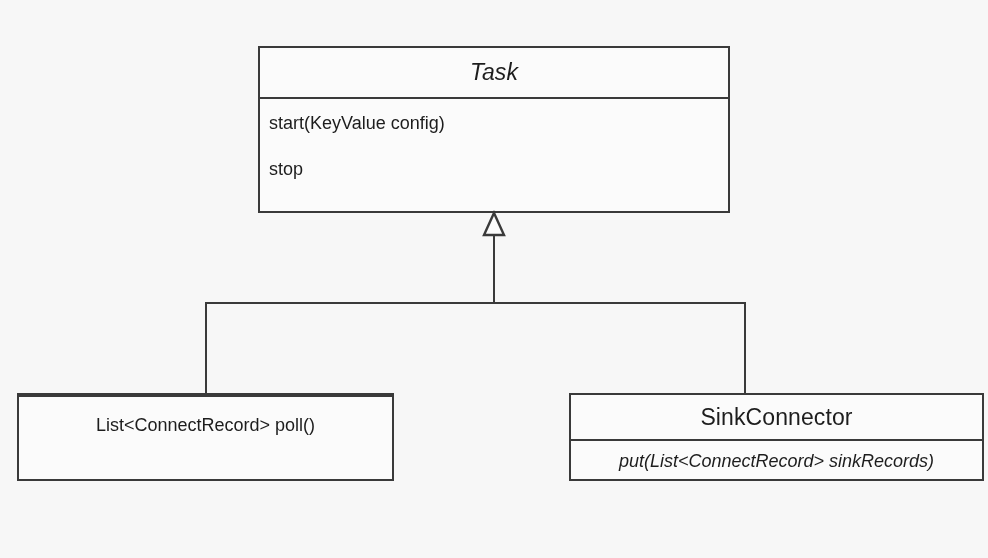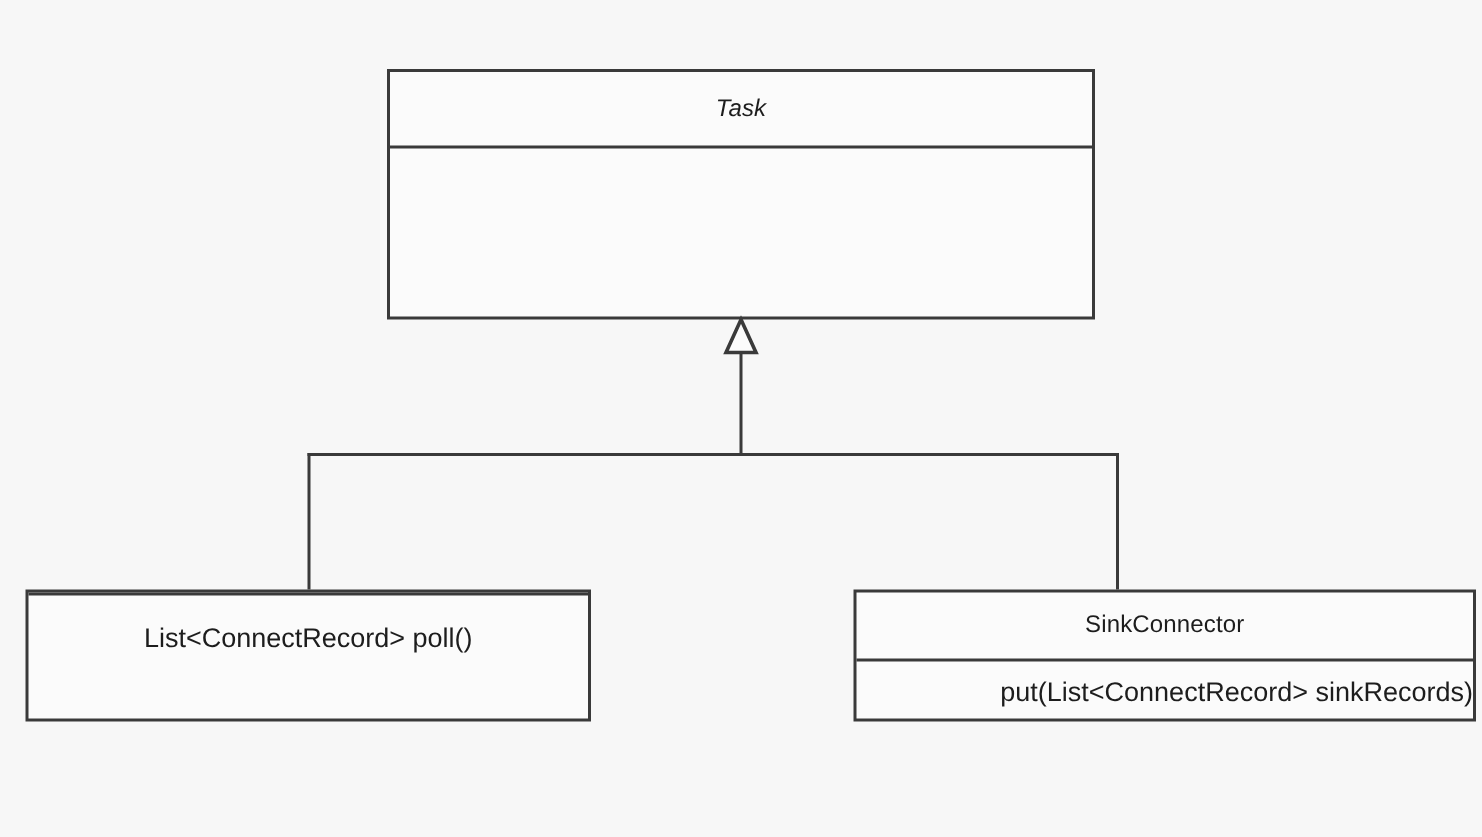--- a/index.html
+++ b/index.html
@@ -23,21 +23,21 @@
     background: #fbfbfb;
     border: 2px solid #3a3a3a;
   }
   .uml-title {
     box-sizing: border-box;
     width: 100%;
     display: flex;
     align-items: center;
     justify-content: center;
     color: #1d1d1d;
-    font-size: 16px;
+    font-size: 23px;
     letter-spacing: 0.1px;
     white-space: nowrap;
     border-radius: 12px;
   }
   .uml-title.abstract {
     font-style: italic;
   }
   .uml-divider {
     width: 100%;
     height: 2px;
@@ -96,21 +96,22 @@
     height: 88px;
     margin-left: 31px;
   }
   #sink-box .uml-title {
     height: 44px;
   }
   #sink-box .uml-members {
     height: 40px;
     display: flex;
     align-items: center;
-    justify-content: flex-end;
+    justify-content: center;
+    font-style: italic;
   }
 
   
   .edge {
     position: absolute;
     background: #3a3a3a;
   }
   
   #edge-stem {
     left: 493px;
@@ -149,20 +150,24 @@
   }
 </style>
 </head>
 <body>
 
 <div id="canvas">
 
   <div class="uml-box" id="task-box">
     <div class="uml-title abstract">Task</div>
     <div class="uml-divider"></div>
+    <div class="uml-members">
+      <div class="uml-member">start(KeyValue config)</div>
+      <div class="uml-member">stop</div>
+    </div>
   </div>
 
   <svg id="generalization-arrow" viewBox="0 0 40 30">
     <polygon points="20,4 30,26 10,26" fill="#fbfbfb" stroke="#3a3a3a" stroke-width="2.4" stroke-linejoin="miter"></polygon>
   </svg>
   <div class="edge" id="edge-stem"></div>
   <div class="edge" id="edge-bus"></div>
   <div class="edge" id="edge-drop-left"></div>
   <div class="edge" id="edge-drop-right"></div>
 

